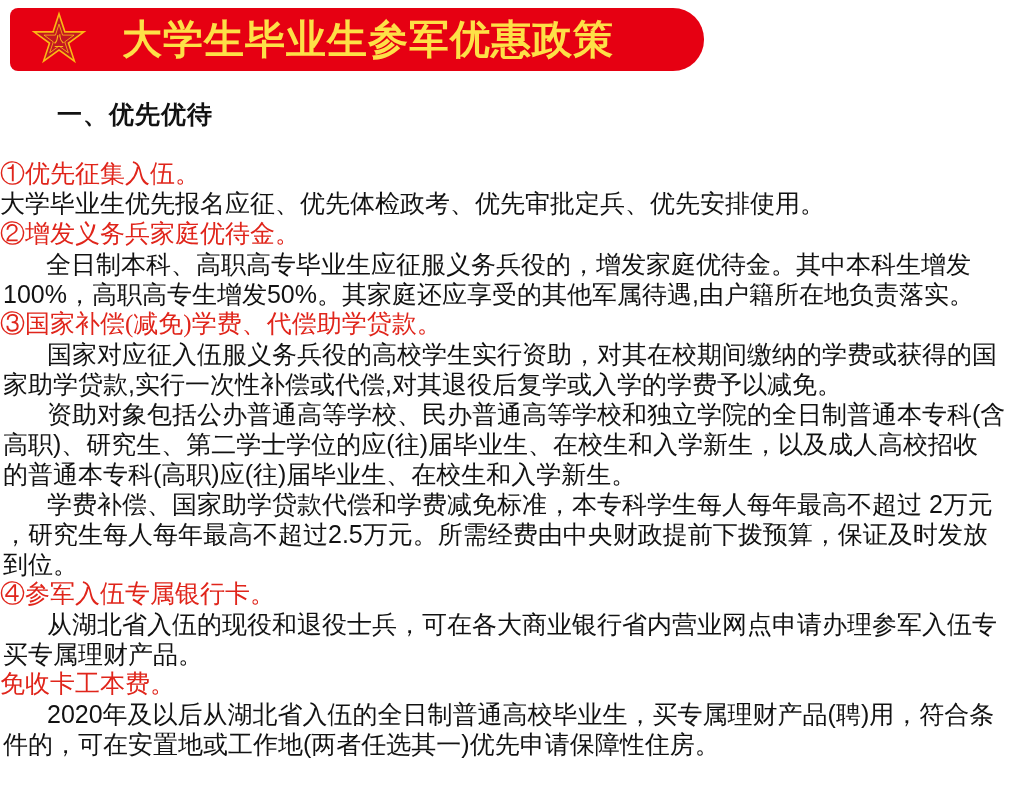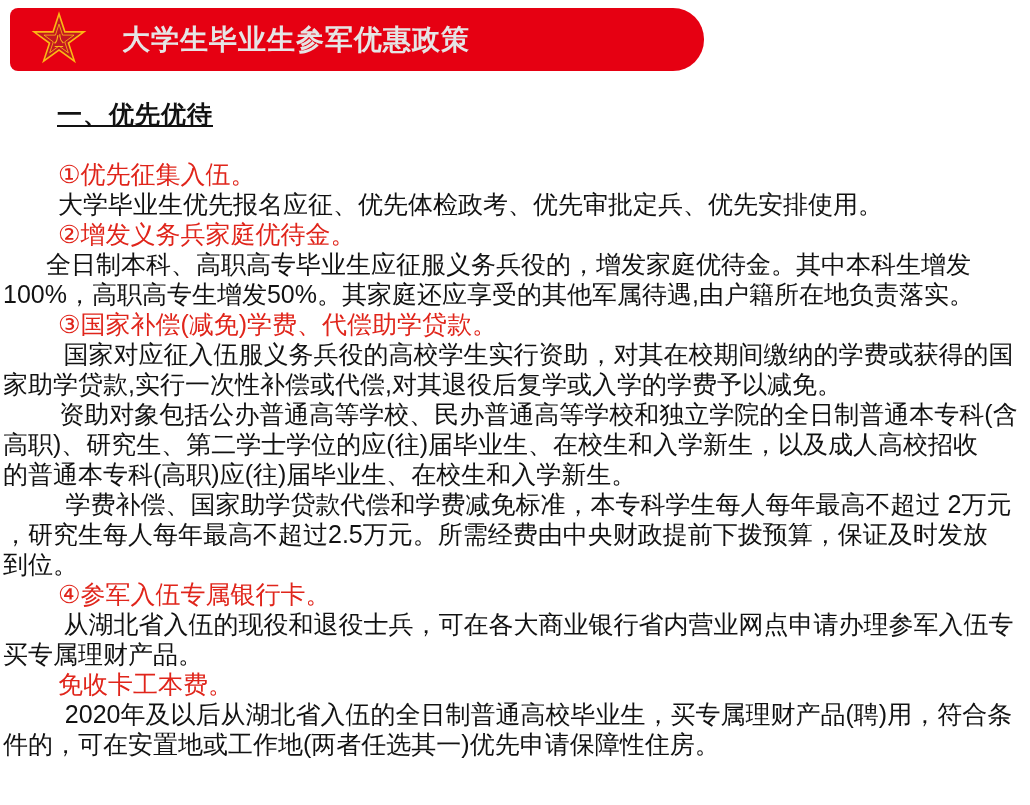--- a/index.html
+++ b/index.html
@@ -10,37 +10,37 @@
   }
   
   .banner{
     position:absolute;left:10px;top:8px;width:694px;height:63px;
     background:var(--banner-red,#e60012);
     border-radius:8px 31px 31px 8px;
     display:flex;align-items:center;
   }
   .emblem{width:66px;height:60px;margin-left:16px;flex:0 0 auto;}
   .banner-title{
-    color:#e5e5e5;font-weight:bold;font-size:28px;line-height:63px;
+    color:#fde047;font-weight:bold;font-size:40px;line-height:63px;
     margin-left:30px;letter-spacing:1px;white-space:nowrap;
   }
   
   .section-heading{
     position:absolute;left:57px;top:99px;
     font-size:25px;line-height:30px;color:var(--body-text,#121212);
-    font-weight:bold;letter-spacing:1px;white-space:nowrap;text-decoration:underline;
+    font-weight:bold;letter-spacing:1px;white-space:nowrap;
   }
   .doc-lines{position:absolute;left:0;top:159px;width:1030px;}
   .line{
     height:30px;line-height:30px;font-size:25px;white-space:nowrap;
     color:var(--body-text,#121212);
   }
   .line.red{color:var(--heading-red,#e0251b);}
-  .ind-head{margin-left:58px;}
-  .ind-p{margin-left:47px;text-align:center;}
+  .ind-head{font-family:Liberation Serif, serif;}
+  .ind-p{margin-left:47px;}
   .ind-deep{margin-left:46px;}
   .ind-0{margin-left:3px;}
 </style>
 </head>
 <body>
 
 <div class="banner">
   <svg class="emblem" viewBox="0 0 100 100" aria-hidden="true">
     <polygon fill="#fcb814" points="50,2 60.76,35.2 95.65,35.17 67.4,55.66 78.2,88.8 50,68.3 21.8,88.8 32.6,55.66 4.35,35.17 39.24,35.2"></polygon>
     <polygon fill="#c31622" transform="translate(50 50) scale(0.82) translate(-50 -50)" points="50,2 60.76,35.2 95.65,35.17 67.4,55.66 78.2,88.8 50,68.3 21.8,88.8 32.6,55.66 4.35,35.17 39.24,35.2"></polygon>

